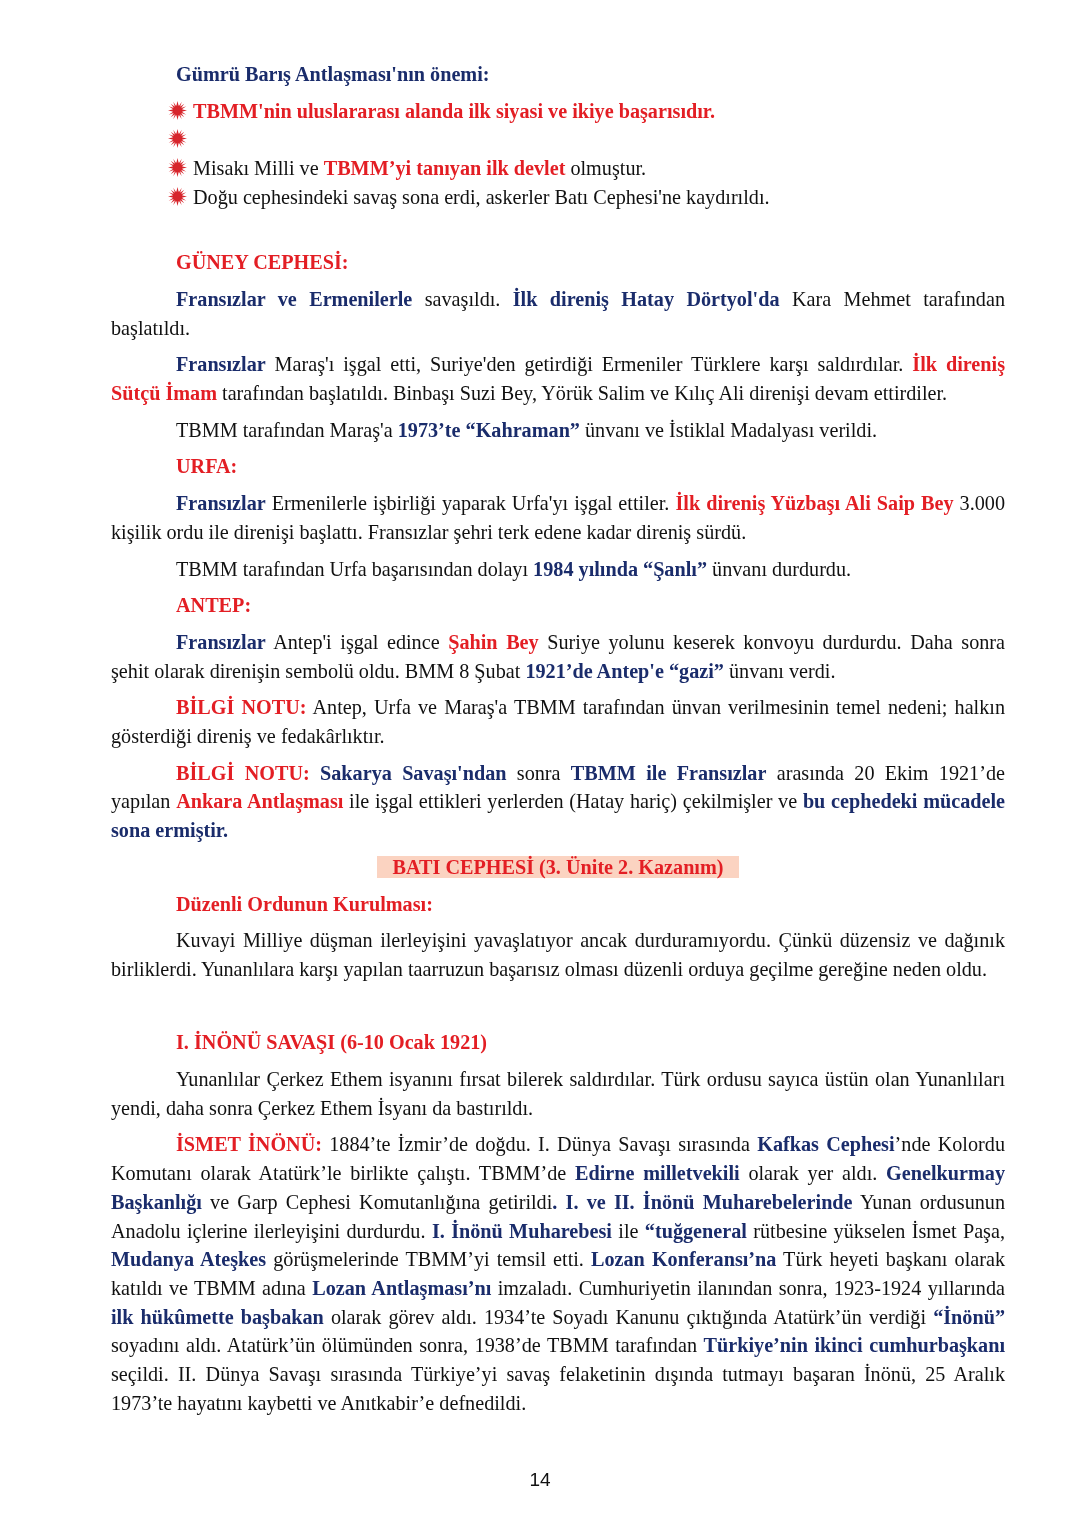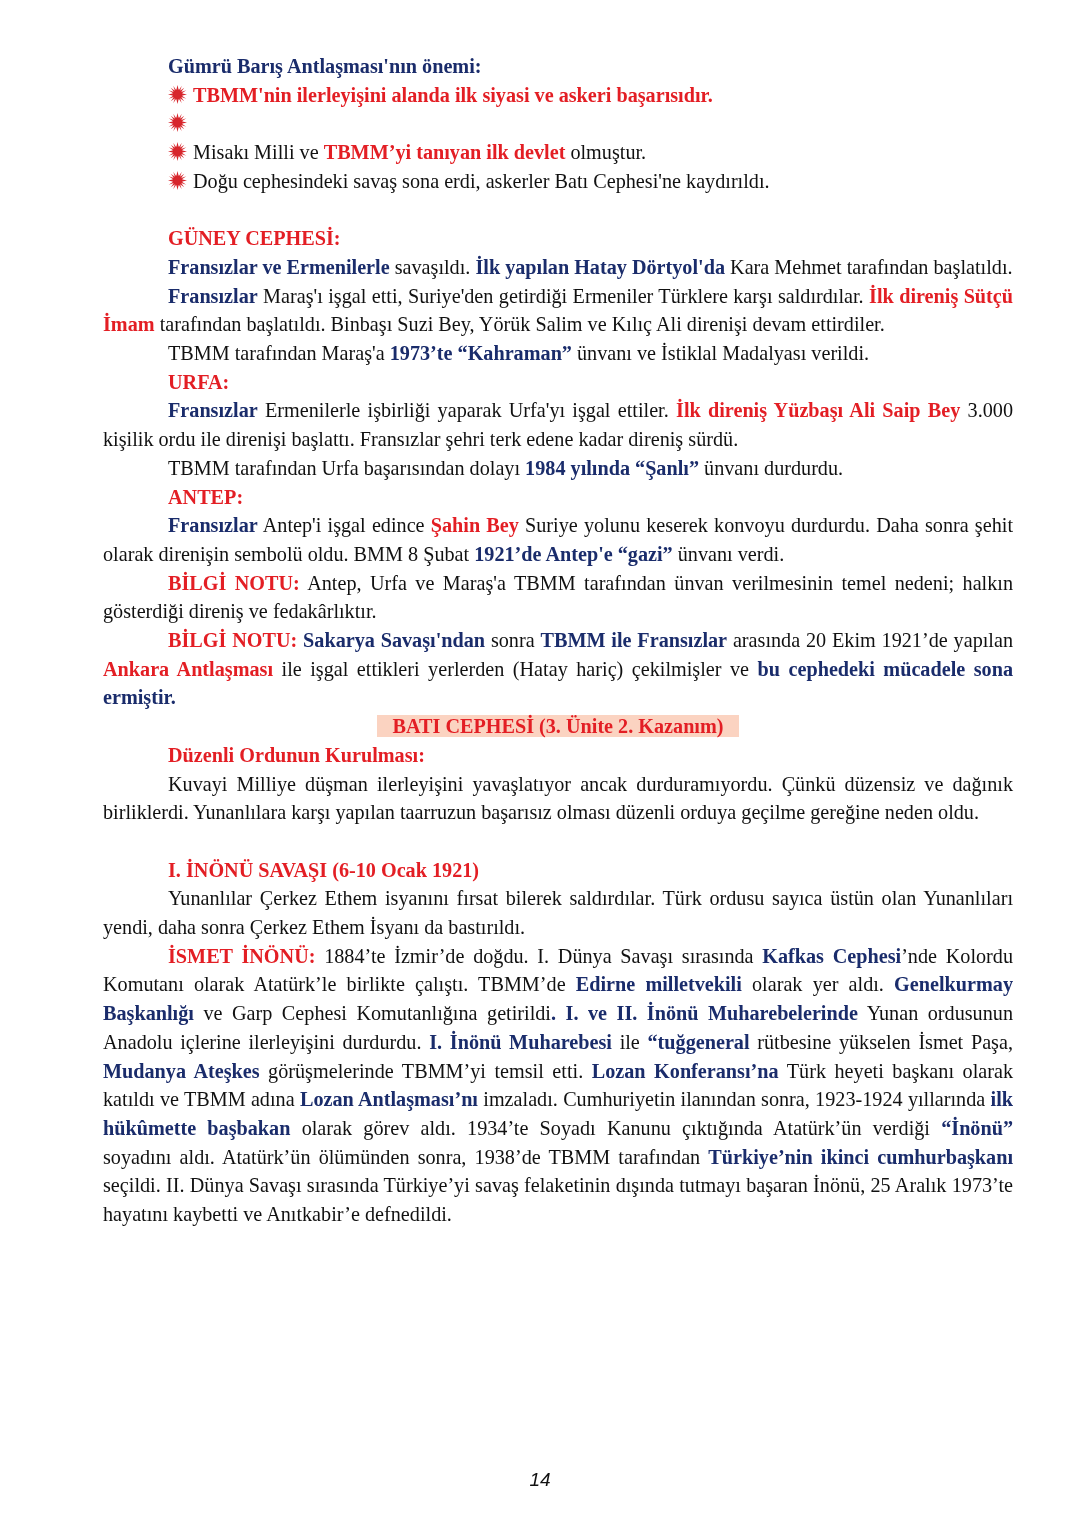--- a/index.html
+++ b/index.html
@@ -1,33 +1,33 @@
 <!DOCTYPE html>
 <html><head>
 <meta charset="utf-8">
 <style>
   html, body { margin: 0; padding: 0; background: #ffffff; }
   body { width: 1080px; height: 1525px; position: relative; overflow: hidden; }
   .page {
     position: absolute; left: 103px; top: 52px; width: 910px;
     font-family: "Liberation Serif", serif; font-size: 20.2px; line-height: 28.7px; color: #111111;
   }
-  p { margin: 0; text-align: justify; text-indent: 65px; }
+  p { margin: 8px; text-align: justify; text-indent: 65px; }
   .h { text-indent: 65px; font-weight: bold; }
   .red { color: #e31e24; }
   .blue { color: #1a2c6b; }
   .b { font-weight: bold; }
   .bullet { display: block; padding-left: 90px; text-indent: -25px; }
   .star { display: inline-block; width: 19px; height: 19px; vertical-align: -2px; margin-right: 6px; }
   .spacer { height: 28.7px; }
   .center { text-align: center; text-indent: 0; }
   .hl { background: #fbd3c1; padding: 0 15px; }
   .pagenum {
     position: absolute; left: 0; width: 1080px; top: 1469px; text-align: center;
-    font-family: "Liberation Sans", sans-serif; font-size: 19px; color: #111111; font-style: italic;
+    font-family: "Liberation Sans", sans-serif; font-size: 19px; color: #111111;
   }
 </style>
 </head>
 <body>
 
 <svg width="0" height="0" style="position:absolute">
   <defs>
     <symbol id="starburst" viewBox="0 0 20 20">
       <g fill="#d7262c">
         <circle cx="10" cy="10" r="5.2"></circle>
@@ -52,42 +52,42 @@
   </defs>
 </svg>
 
 <div class="page">
 
   <p class="h blue">Gümrü Barış Antlaşması'nın önemi:</p>
 
   <span class="bullet">
     <svg class="star">
         <use href="#starburst"></use>
-      </svg><span class="red b">TBMM'nin ilerleyişini alanda ilk siyasi ve askeri başarısıdır.</span>
+      </svg><span class="red b">TBMM'nin uluslararası alanda ilk siyasi ve ikiye başarısıdır.</span>
   </span>
   <span class="bullet">
     <svg class="star">
         <use href="#starburst"></use>
       </svg>
   </span>
   <span class="bullet">
     <svg class="star">
         <use href="#starburst"></use>
       </svg><span>Misakı Milli ve </span><span class="red b">TBMM’yi tanıyan ilk devlet</span><span> olmuştur.</span>
   </span>
   <span class="bullet">
     <svg class="star">
         <use href="#starburst"></use>
       </svg><span>Doğu cephesindeki savaş sona erdi, askerler Batı Cephesi'ne kaydırıldı.</span>
   </span>
 
   <div class="spacer"></div>
 
   <p class="h red">GÜNEY CEPHESİ:</p>
-  <p><span class="blue b">Fransızlar ve Ermenilerle</span><span> savaşıldı. </span><span class="blue b">İlk yapılan Hatay Dörtyol'da</span><span> Kara Mehmet tarafından başlatıldı.</span></p>
+  <p><span class="blue b">Fransızlar ve Ermenilerle</span><span> savaşıldı. </span><span class="blue b">İlk direniş Hatay Dörtyol'da</span><span> Kara Mehmet tarafından başlatıldı.</span></p>
 
   <p><span class="blue b">Fransızlar</span><span> Maraş'ı işgal etti, Suriye'den getirdiği Ermeniler Türklere karşı saldırdılar. </span><span class="red b">İlk direniş Sütçü İmam</span><span> tarafından başlatıldı. Binbaşı Suzi Bey, Yörük Salim ve Kılıç Ali direnişi devam ettirdiler.</span></p>
   <p><span>TBMM tarafından Maraş'a </span><span class="blue b">1973’te “Kahraman”</span><span> ünvanı ve İstiklal Madalyası verildi.</span></p>
 
   <p class="h red">URFA:</p>
   <p><span class="blue b">Fransızlar</span><span> Ermenilerle işbirliği yaparak Urfa'yı işgal ettiler. </span><span class="red b">İlk direniş Yüzbaşı Ali Saip Bey</span><span> 3.000 kişilik ordu ile direnişi başlattı. Fransızlar şehri terk edene kadar direniş sürdü.</span></p>
   <p><span>TBMM tarafından Urfa başarısından dolayı </span><span class="blue b">1984 yılında “Şanlı”</span><span> ünvanı durdurdu.</span></p>
 
   <p class="h red">ANTEP:</p>
   <p><span class="blue b">Fransızlar</span><span> Antep'i işgal edince </span><span class="red b">Şahin Bey</span><span> Suriye yolunu keserek konvoyu durdurdu. Daha sonra şehit olarak direnişin sembolü oldu. BMM 8 Şubat </span><span class="blue b">1921’de Antep'e “gazi”</span><span> ünvanı verdi.</span></p>

